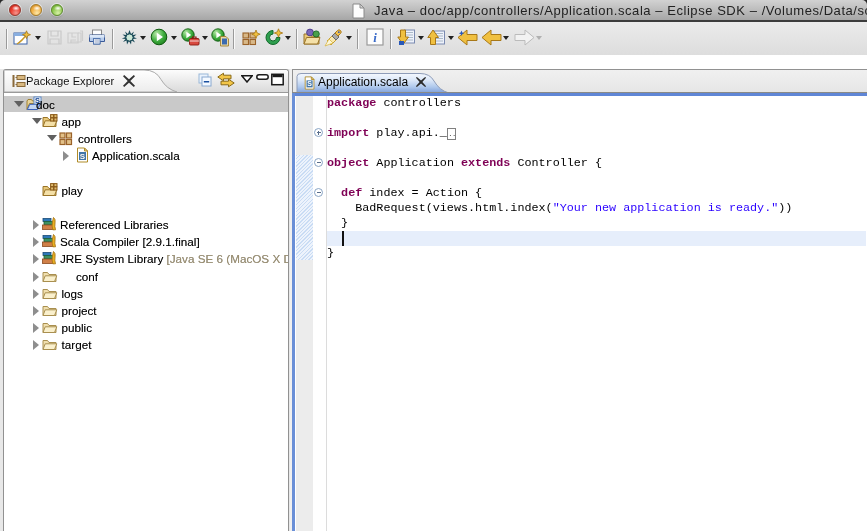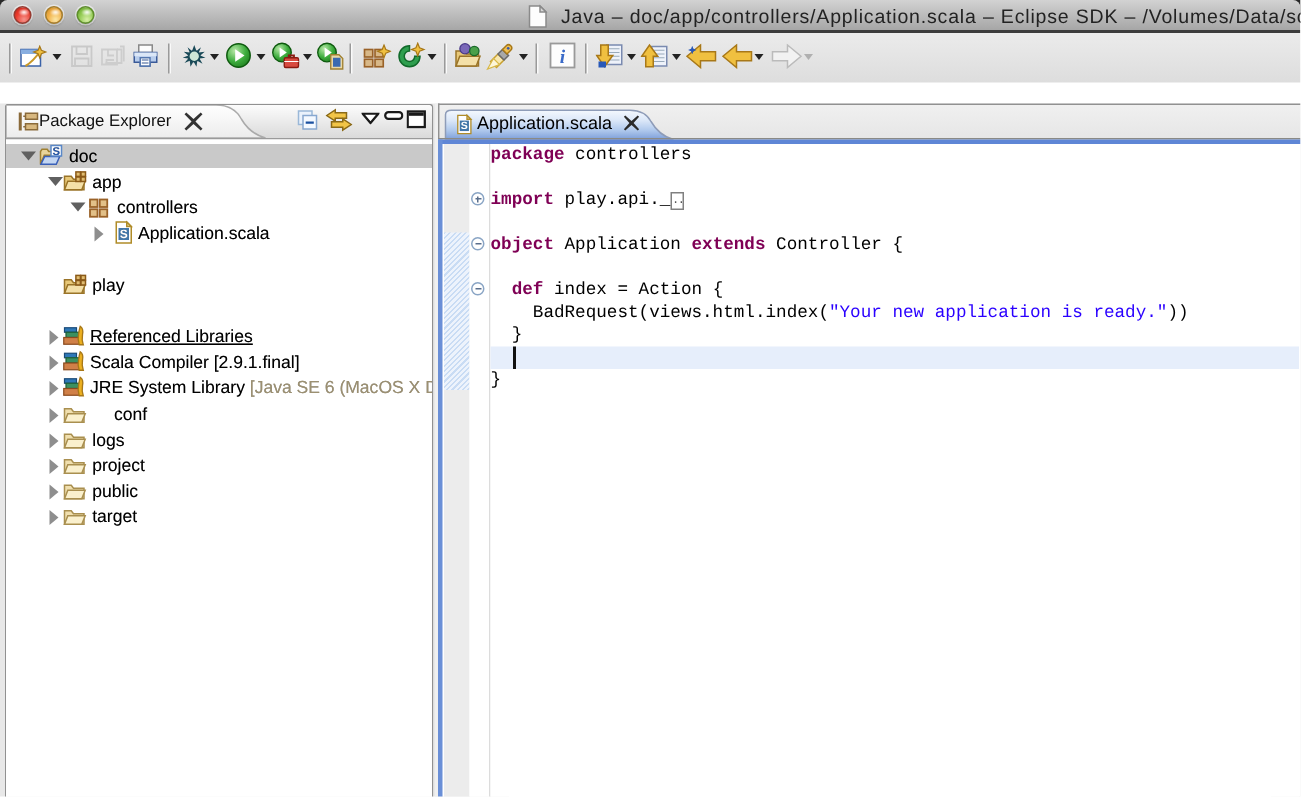--- a/index.html
+++ b/index.html
@@ -335,21 +335,21 @@
         <rect x="1.5" y="2" width="10" height="2.2" fill="#1a1a1a"></rect>
       </svg>
     </div>
     <div id="petree">
       <div id="selband"></div>
       <div class="trow" style="top:1.5px;">
         <div class="tri open" style="left:9.5px;top:5.5px;"></div>
         <svg class="ticn" width="16" height="16" viewBox="0 0 16 16" style="left:22px;">
             <use href="#g-docproj"></use>
           </svg>
-        <div class="txt" style="left:42px;">doc</div>
+        <div class="txt" style="left:32px;">doc</div>
       </div>
       <div class="trow" style="top:18.7px;">
         <div class="tri open" style="left:27.5px;top:5.5px;"></div>
         <svg class="ticn" width="16" height="16" viewBox="0 0 16 16" style="left:38px;">
             <use href="#g-srcfolder"></use>
           </svg>
         <div class="txt" style="left:57.5px;">app</div>
       </div>
       <div class="trow" style="top:35.9px;">
         <div class="tri open" style="left:42.5px;top:5.5px;"></div>
@@ -369,21 +369,21 @@
         <svg class="ticn" width="16" height="16" viewBox="0 0 16 16" style="left:38px;">
             <use href="#g-srcfolder"></use>
           </svg>
         <div class="txt" style="left:57.5px;">play</div>
       </div>
       <div class="trow" style="top:121.9px;">
         <div class="tri closed" style="left:29px;top:4px;"></div>
         <svg class="ticn" width="16" height="16" viewBox="0 0 16 16" style="left:38px;">
             <use href="#g-library"></use>
           </svg>
-        <div class="txt" style="left:56px;text-decoration:underline;">Referenced Libraries</div>
+        <div class="txt" style="left:56px;">Referenced Libraries</div>
       </div>
       <div class="trow" style="top:139.1px;">
         <div class="tri closed" style="left:29px;top:4px;"></div>
         <svg class="ticn" width="16" height="16" viewBox="0 0 16 16" style="left:38px;">
             <use href="#g-library"></use>
           </svg>
         <div class="txt" style="left:56px;">Scala Compiler [2.9.1.final]</div>
       </div>
       <div class="trow" style="top:156.3px;">
         <div class="tri closed" style="left:29px;top:4px;"></div>

